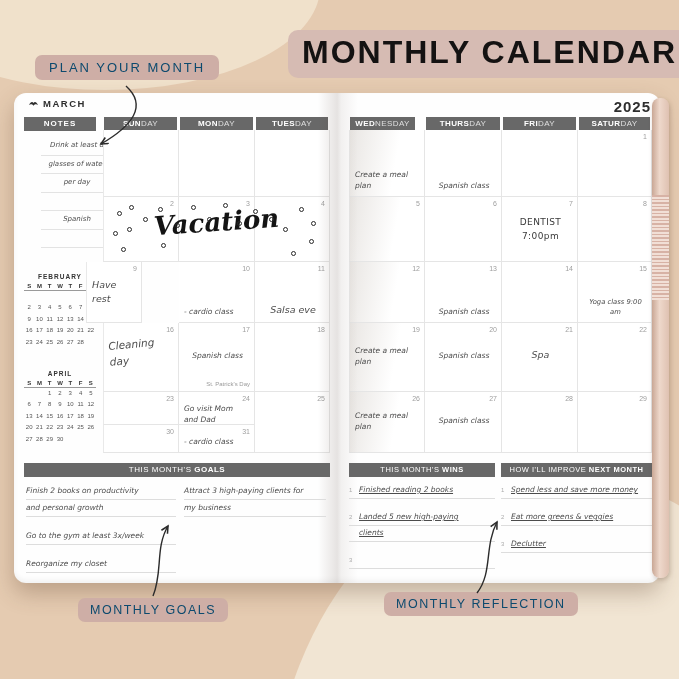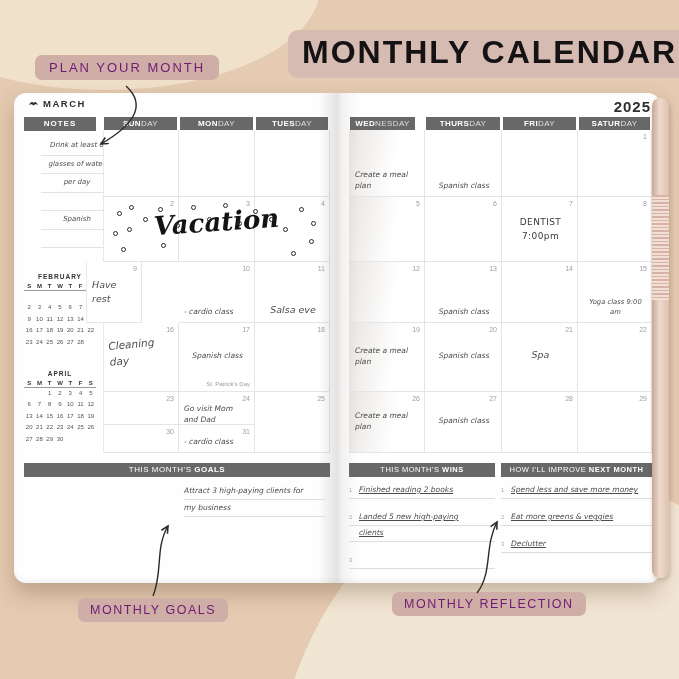--- a/index.html
+++ b/index.html
@@ -4,28 +4,28 @@
 <style>
   html,body{margin:0;padding:0;}
   .scene{position:relative;width:679px;height:679px;overflow:hidden;
          background:#e5cbb1;font-family:"Liberation Sans",sans-serif;}
   .blob{position:absolute;}
   .blob-tl{left:-110px;top:-115px;width:430px;height:205px;background:#f0e1cb;border-radius:50%;}
   .blob-tl2{left:-140px;top:-150px;width:330px;height:220px;background:#ead6bd;border-radius:50%;}
   .blob-br{right:-130px;bottom:-170px;width:540px;height:370px;background:#f1e5d3;
            border-radius:48% 42% 0 0 / 95% 75% 0 0;}
 
-  .pill{position:absolute;background:#ceaea6;border-radius:7px;color:#701a75;
+  .pill{position:absolute;background:#ceaea6;border-radius:7px;color:#0c4a6e;
         letter-spacing:2px;white-space:nowrap;}
   .plan-label{left:35px;top:55px;padding:5px 14px;font-size:13px;}
   .title{left:288px;top:30px;padding:4px 14px 7px;font-size:32px;font-weight:bold;
          background:#d6bbb3;color:#141212;letter-spacing:2px;border-radius:10px;}
   .bottom-label{padding:5px 12px;font-size:12.5px;letter-spacing:1.5px;}
   .goals-label{left:78px;top:598px;}
-  .reflection-label{left:384px;top:592px;margin-left:8px;}
+  .reflection-label{left:384px;top:592px;}
 
   .planner{position:absolute;left:14px;top:93px;width:646px;height:490px;background:#fefefe;
            border-radius:12px;box-shadow:0 10px 22px rgba(90,60,40,.3), inset 0 -3px 5px rgba(0,0,0,.05);}
   .band{position:absolute;left:652px;top:98px;width:17px;height:480px;border-radius:8px;
         background:linear-gradient(to right,#c9a795,#eed8cb 45%,#dfc1b1);box-shadow:1px 2px 4px rgba(90,60,40,.25);}
   .band-rib{position:absolute;left:0;top:97px;width:17px;height:105px;
         background:repeating-linear-gradient(to bottom,#d7b2a5 0 1.5px,#f1dfd6 1.5px 3.5px);}
 
   .gutter{position:absolute;left:304px;top:0;width:40px;height:100%;
           background:linear-gradient(to right,rgba(80,60,50,0) 0%,rgba(80,60,50,.14) 48%,rgba(80,60,50,.07) 58%,rgba(255,255,255,0) 100%);
@@ -367,20 +367,32 @@
         <div class="dot" style="left: 188px; top: 54px;"></div>
         <div class="dot" style="left: 58px; top: 46px;"></div>
         <div class="dot" style="left: 208px; top: 24px;"></div>
       </div>
 
     <div class="gutter"></div>
 
     <div class="bar" style="left:10px;top:370px;width:306px;">
       <span>THIS MONTH'S </span><b>GOALS</b>
     </div>
+    <div class="glist hand" id="goals-col1" style="left:12px;top:390px;width:150px;">
+        <div class="ritem">
+          <div class="gl">Finish 2 books on productivity</div>
+          <div class="gl">and personal growth</div>
+        </div>
+        <div class="ritem">
+          <div class="gl">Go to the gym at least 3x/week</div>
+        </div>
+        <div class="ritem">
+          <div class="gl">Reorganize my closet</div>
+        </div>
+      </div>
     <div class="glist hand" id="goals-col2" style="left:170px;top:390px;width:142px;">
         <div class="ritem">
           <div class="gl">Attract 3 high-paying clients for</div>
           <div class="gl">my business</div>
         </div>
       </div>
 
     <div class="bar" style="left:335px;top:370px;width:146px;font-size:7.5px;">
       <span>THIS MONTH'S </span><b>WINS</b>
     </div>

